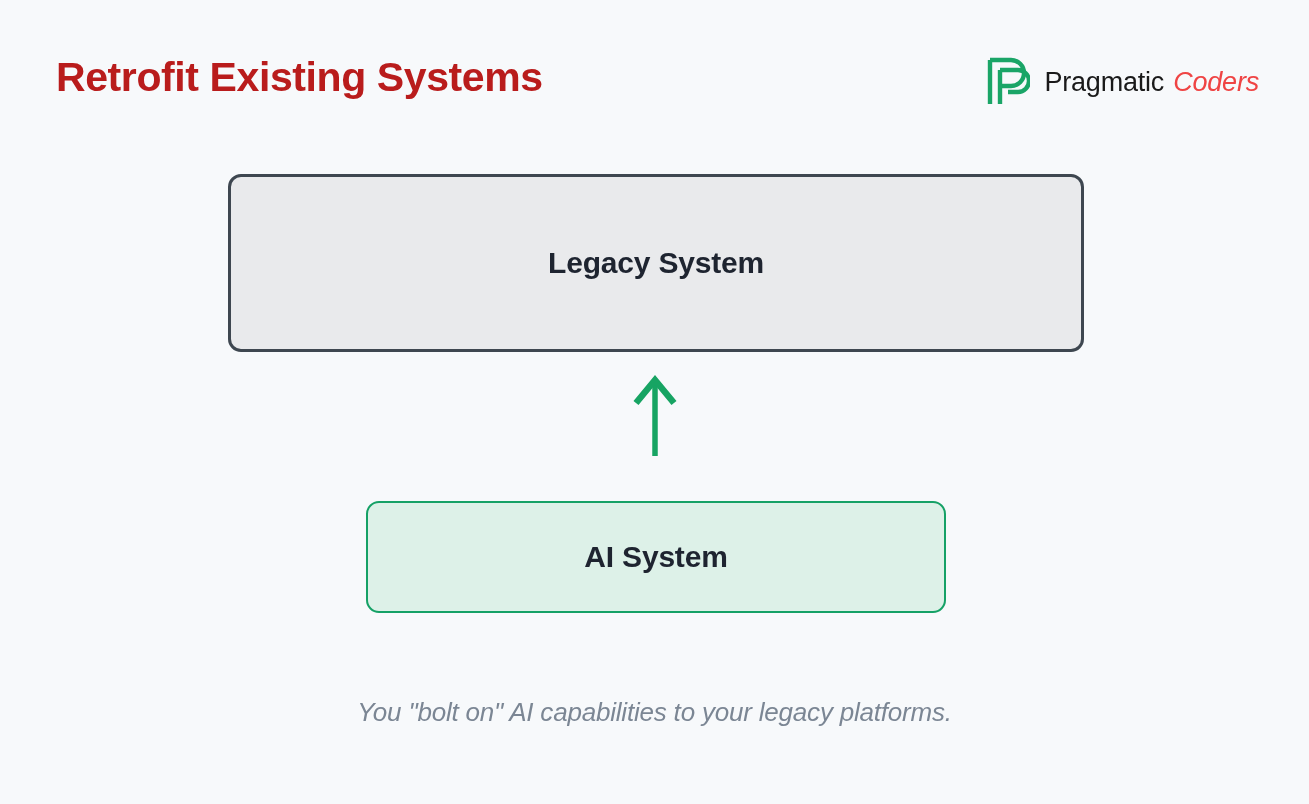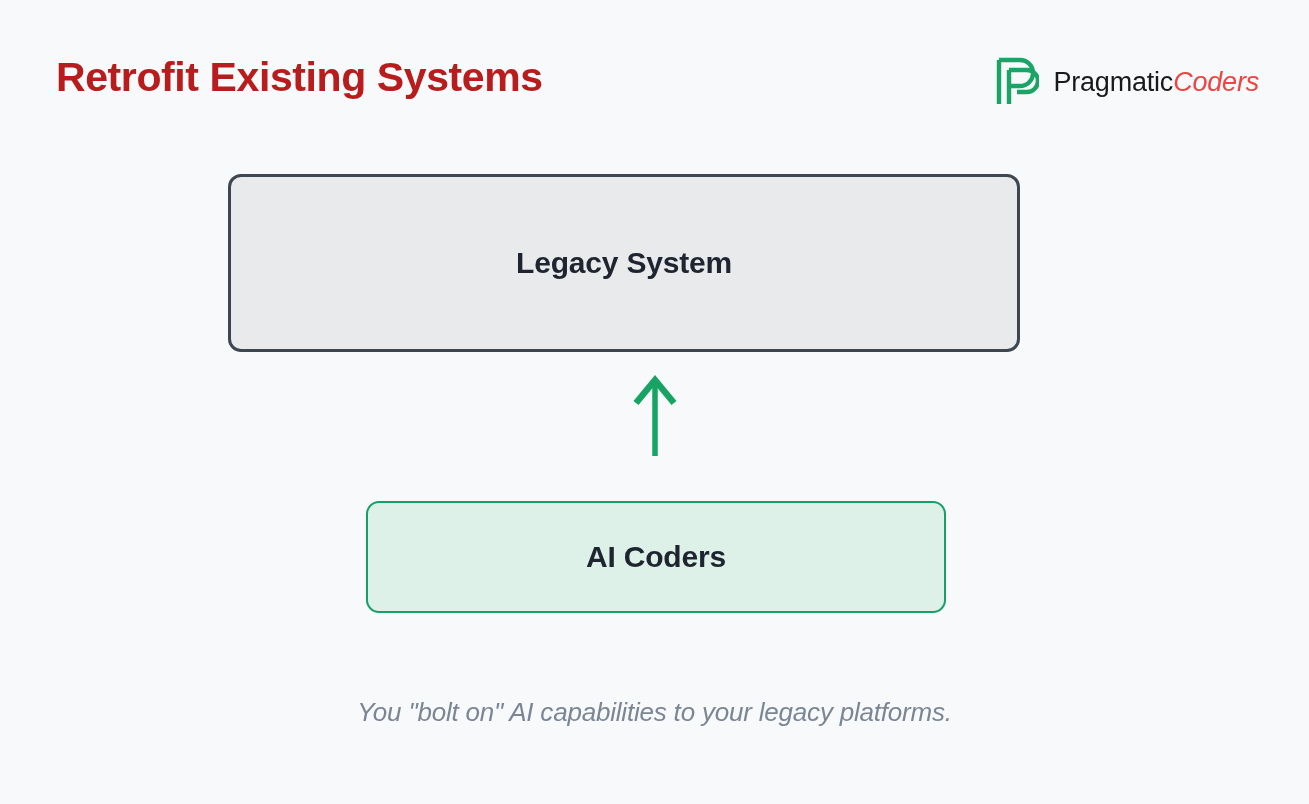--- a/index.html
+++ b/index.html
@@ -46,20 +46,21 @@
     width: 44px;
     height: 52px;
     display: block;
   }
   .brand-text {
     font-size: 27px;
     font-weight: 500;
     letter-spacing: -0.2px;
     white-space: nowrap;
     display: flex;
+    gap: 9px;
     align-items: baseline;
   }
   .brand-word-dark { color: #1a1a1a; }
   .brand-word-green { color: #ef4444; font-style: italic; }
 
   
   .node {
     position: absolute;
     box-sizing: border-box;
     display: flex;
@@ -70,21 +71,21 @@
   .node-label {
     font-size: 30px;
     font-weight: bold;
     color: #1e2430;
     letter-spacing: -0.2px;
   }
 
   .node-legacy {
     left: 228px;
     top: 174px;
-    width: 792px;
+    width: 856px;
     height: 178px;
     background: #e9eaec;
     border: 3px solid #3e4750;
   }
 
   .node-ai {
     left: 366px;
     top: 501px;
     width: 580px;
     height: 112px;
@@ -157,18 +158,18 @@
   </div>
 
   <div class="connector">
     <svg class="connector-arrow" viewBox="0 0 190 86" aria-hidden="true">
       <line x1="95" y1="84" x2="95" y2="12" stroke="#17a463" stroke-width="5.5" stroke-linecap="butt"></line>
       <path d="M76 31 L95 8 L114 31" fill="none" stroke="#17a463" stroke-width="6.5" stroke-linejoin="miter" stroke-linecap="butt"></path>
     </svg>
   </div>
 
   <div class="node node-ai">
-    <span class="node-label">AI Coders</span>
+    <span class="node-label">AI System</span>
   </div>
 
   <div class="caption">You "bolt on" AI capabilities to your legacy platforms.</div>
 
 </div>
 
 </body></html>

